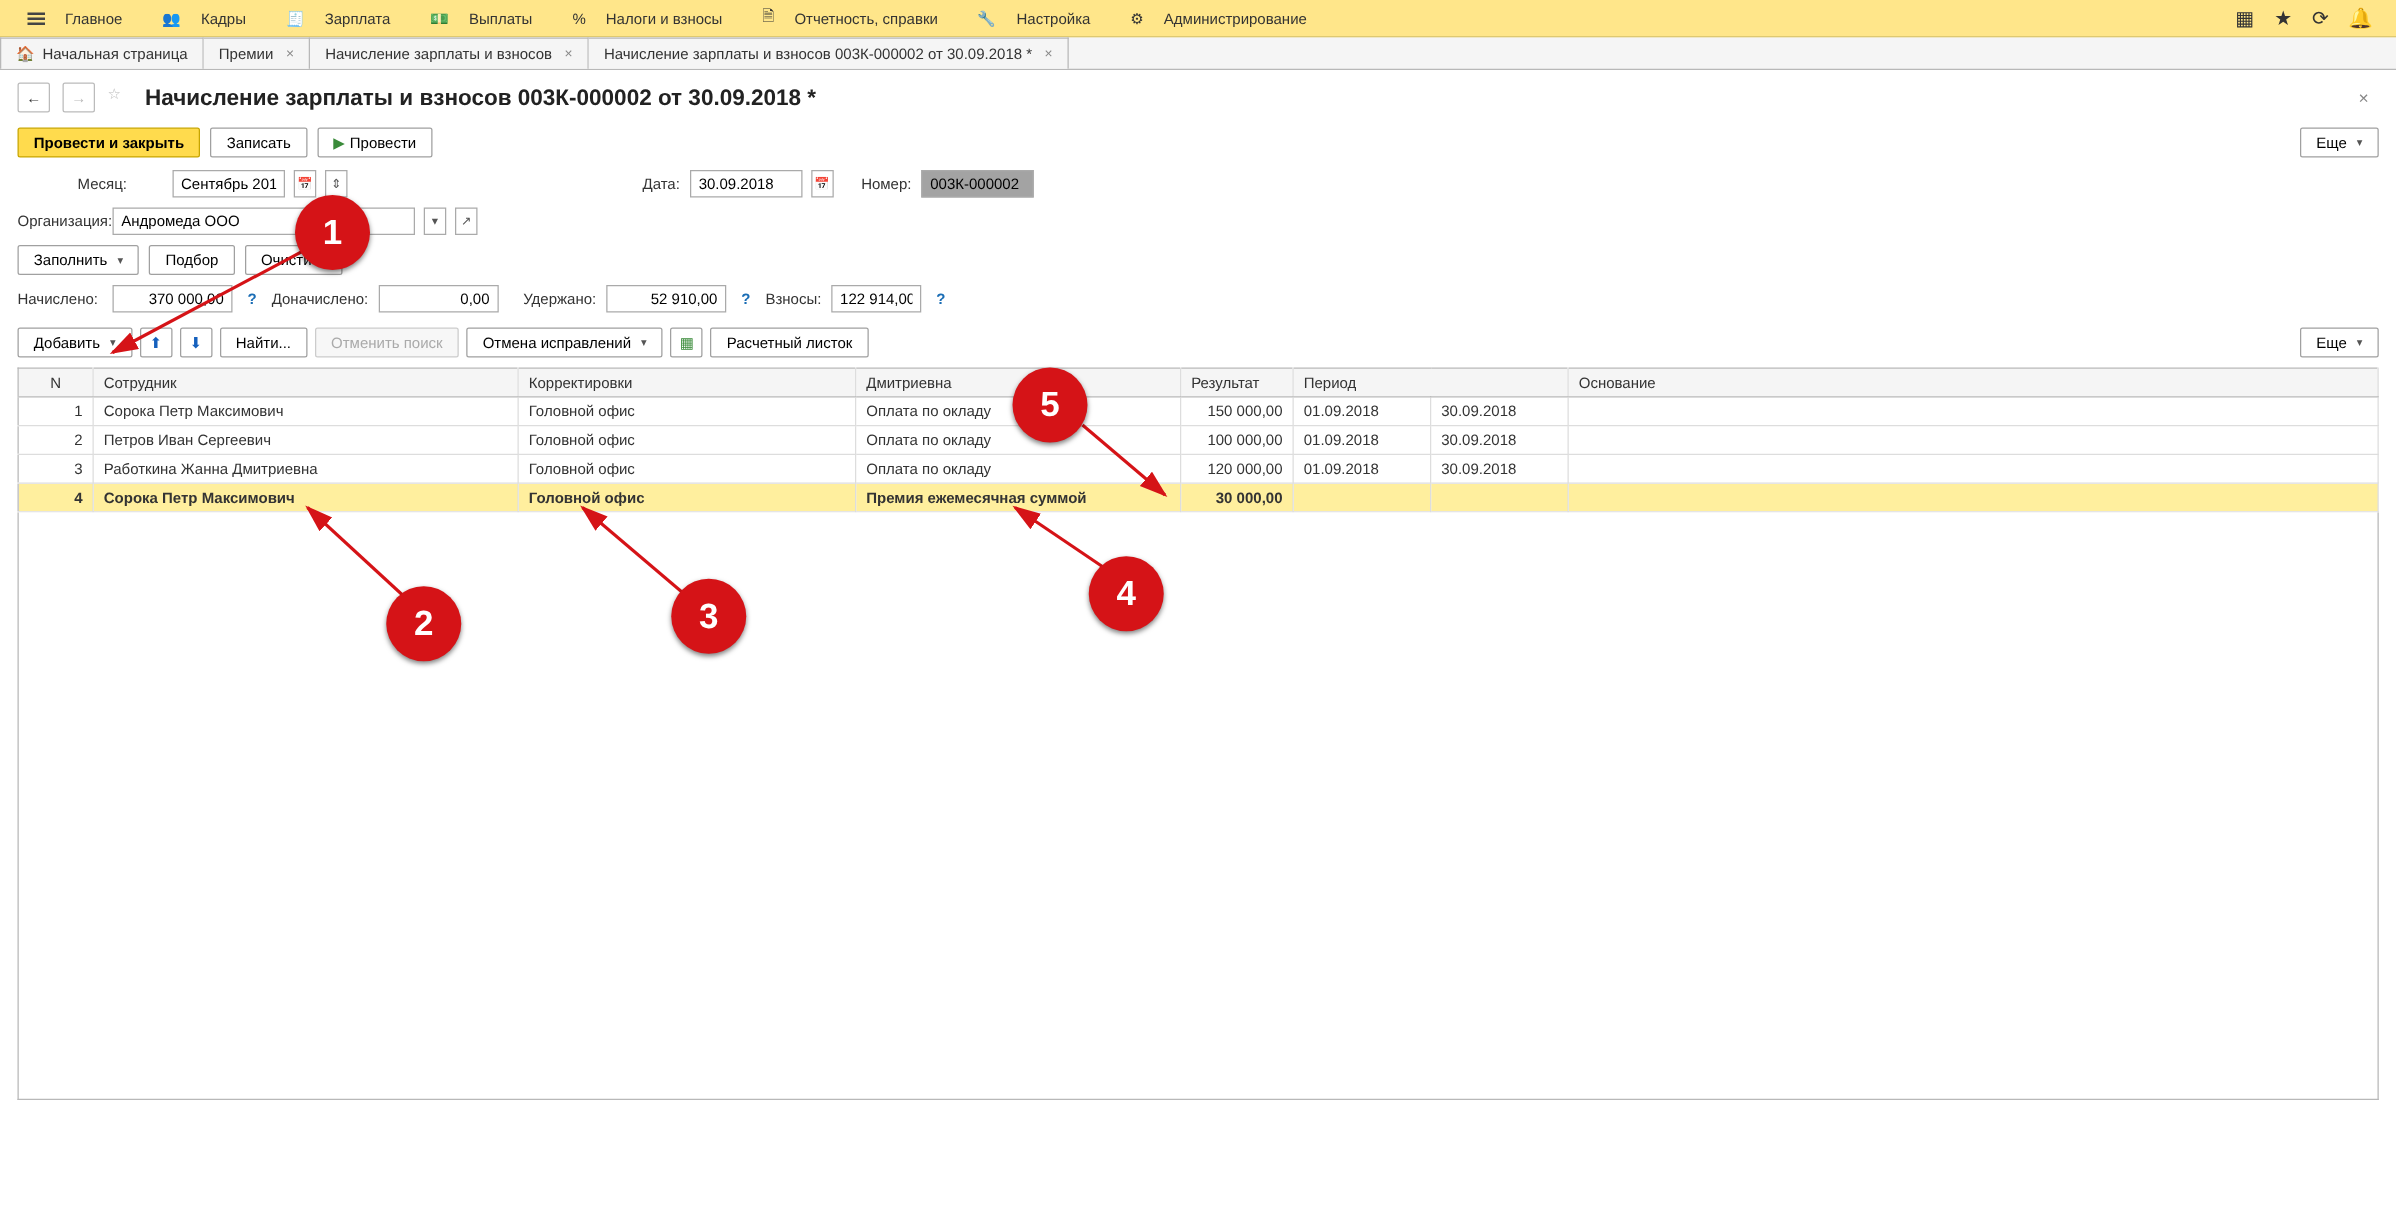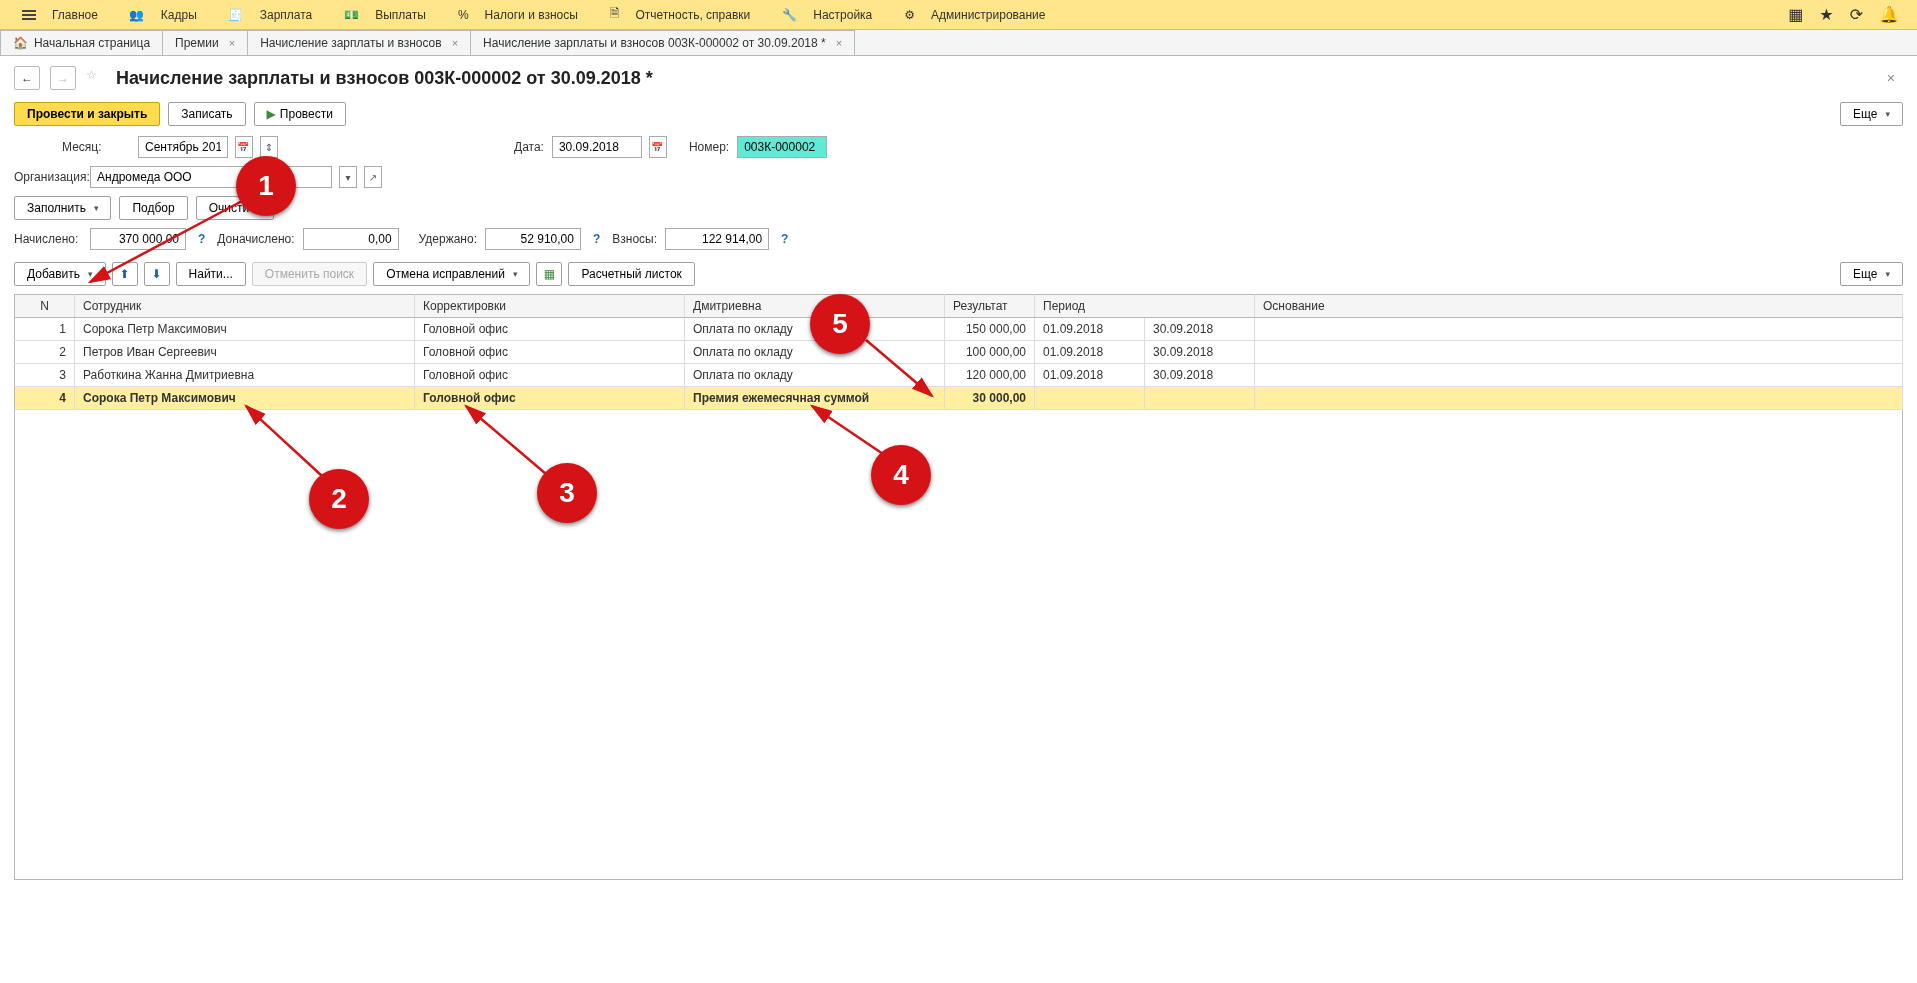--- a/index.html
+++ b/index.html
@@ -101,21 +101,21 @@
 
   
   .form-row {
     display: flex; align-items: center; gap: 8px; padding: 4px 0;
   }
   .form-label { color: #333; }
   .input {
     border: 1px solid #aaa; height: 22px; padding: 0 6px; font-size: 12px;
     background: #fff;
   }
-  .input.ro { background: #5eead4; }
+  .input.ro { background: #a3a3a3; }
   .field-btn {
     width: 18px; height: 22px; border: 1px solid #aaa; background: #fff;
     display:inline-flex; align-items:center; justify-content:center;
     margin-left: -1px; cursor: pointer; font-size: 10px; color:#555;
   }
   .numeric { text-align: right; }
   .hint-q {
     color: #1a6db5; font-weight: bold; cursor: pointer; padding: 0 4px;
   }
 
@@ -353,21 +353,21 @@
 
     <span class="form-label">Доначислено:</span>
     <input class="input numeric" style="width: 96px;" readonly="" value="0,00">
 
     <span style="width:4px;"></span>
     <span class="form-label">Удержано:</span>
     <input class="input numeric" style="width: 96px;" readonly="" value="52 910,00">
     <span class="hint-q">?</span>
 
     <span class="form-label">Взносы:</span>
-    <input class="input numeric" style="width: 104px;" readonly="" value="122 914,00">
+    <input class="input numeric" style="width: 72px;" readonly="" value="122 914,00">
     <span class="hint-q">?</span>
   </div>
 
 
   <div class="subtoolbar">
     <button class="btn">
       <span>Добавить</span>
       <span class="caret">▾</span>
     </button>
     <span class="icon-btn arrow-up">⬆</span>

